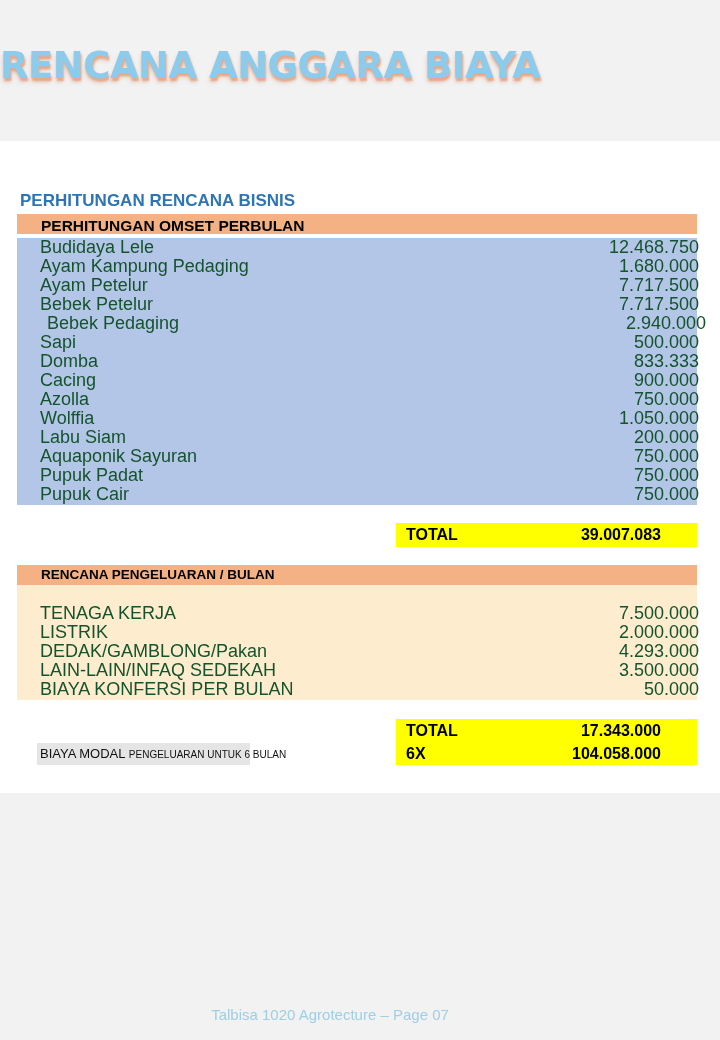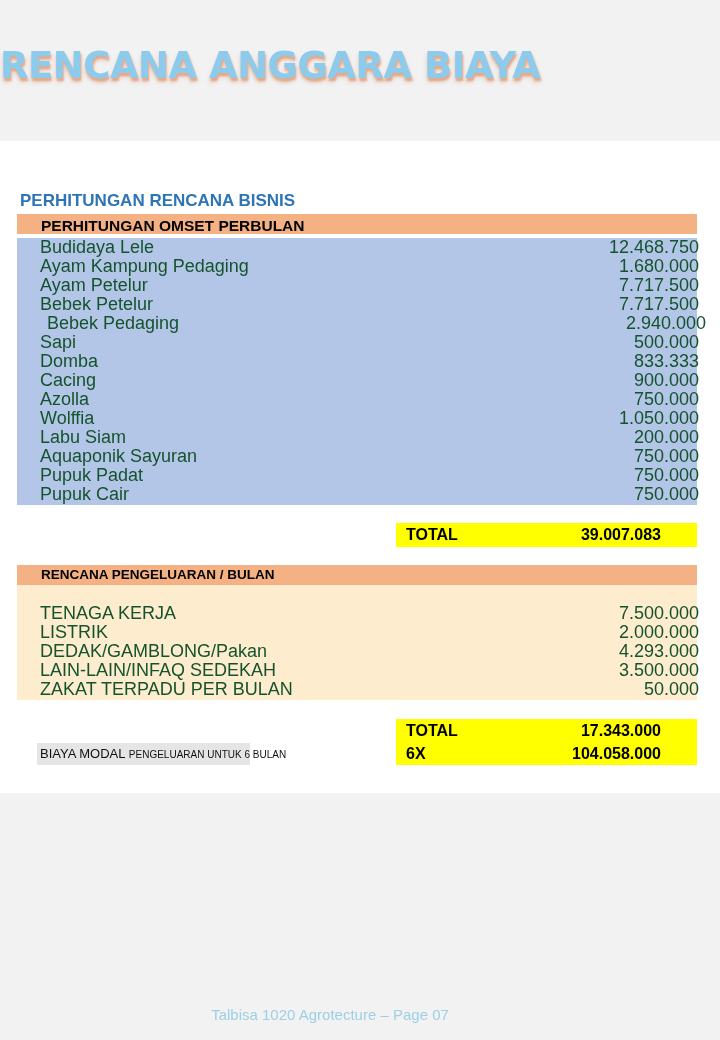--- a/index.html
+++ b/index.html
@@ -178,21 +178,21 @@
         </div>
         <div class="row" style="top: 57px;">
           <span class="label">DEDAK/GAMBLONG/Pakan</span>
           <span class="value">4.293.000</span>
         </div>
         <div class="row" style="top: 76px;">
           <span class="label">LAIN-LAIN/INFAQ SEDEKAH</span>
           <span class="value">3.500.000</span>
         </div>
         <div class="row" style="top: 95px;">
-          <span class="label">ZAKAT TERPADU PER BULAN</span>
+          <span class="label">BIAYA KONFERSI PER BULAN</span>
           <span class="value">50.000</span>
         </div>
       </div>
 
     <div class="total-box total-peng">
       <div class="total-row" style="top:0;">
         <span class="t-label">TOTAL</span>
         <span class="t-value">17.343.000</span>
       </div>
       <div class="total-row" style="top:23px;text-align:right;">

